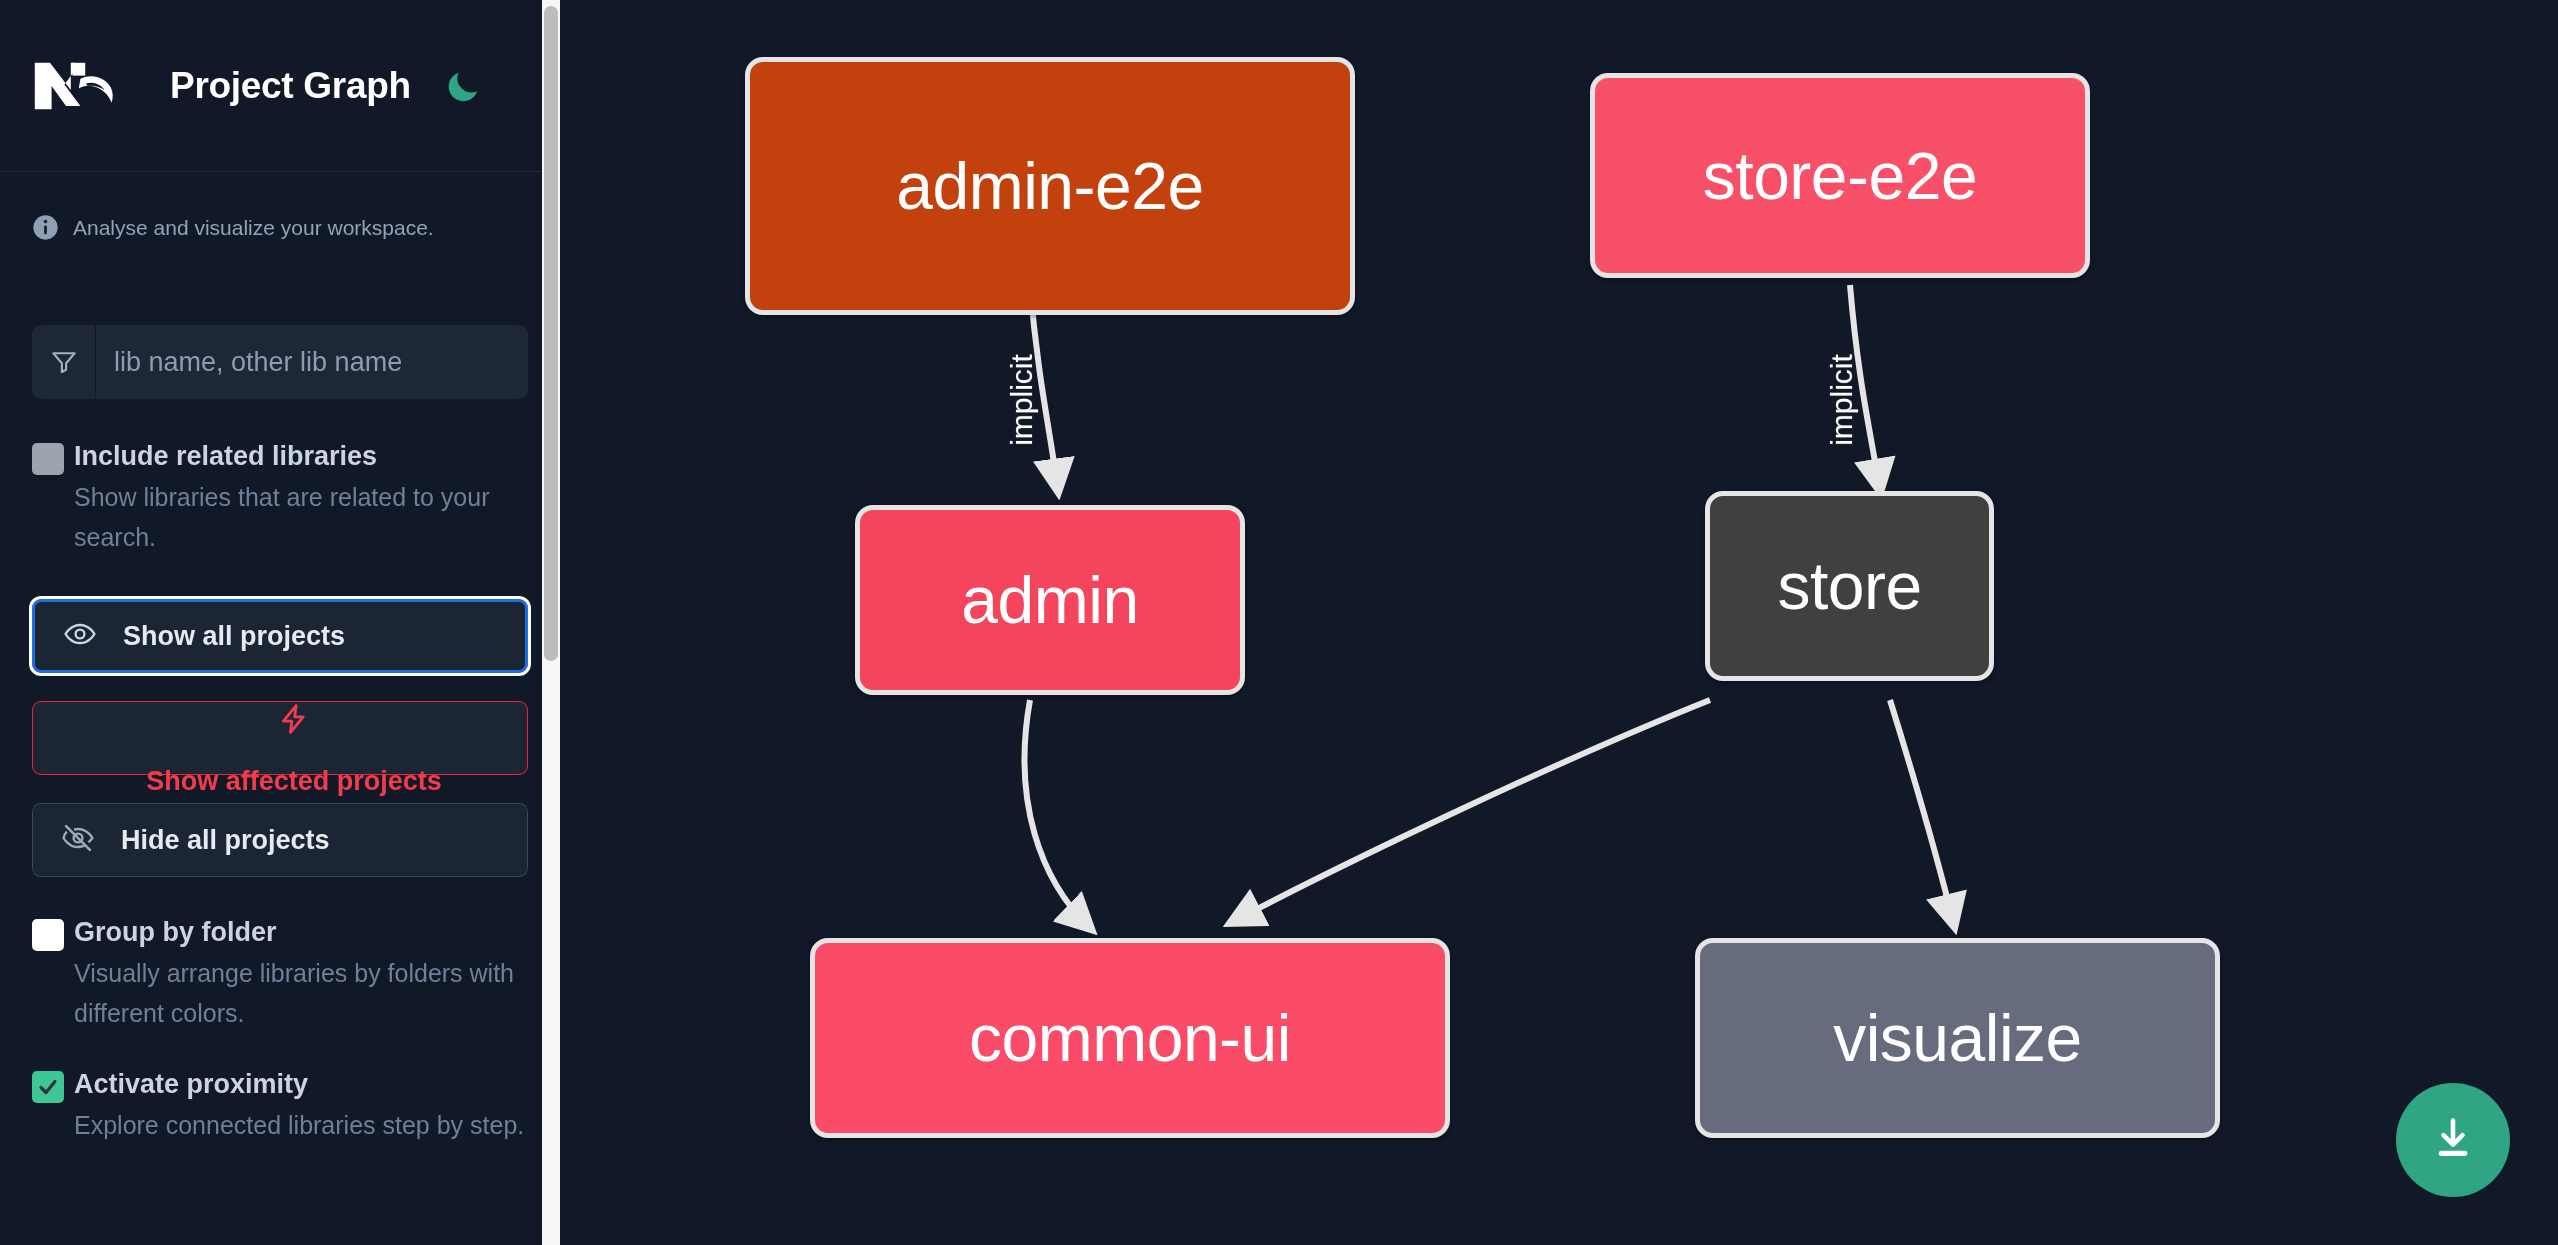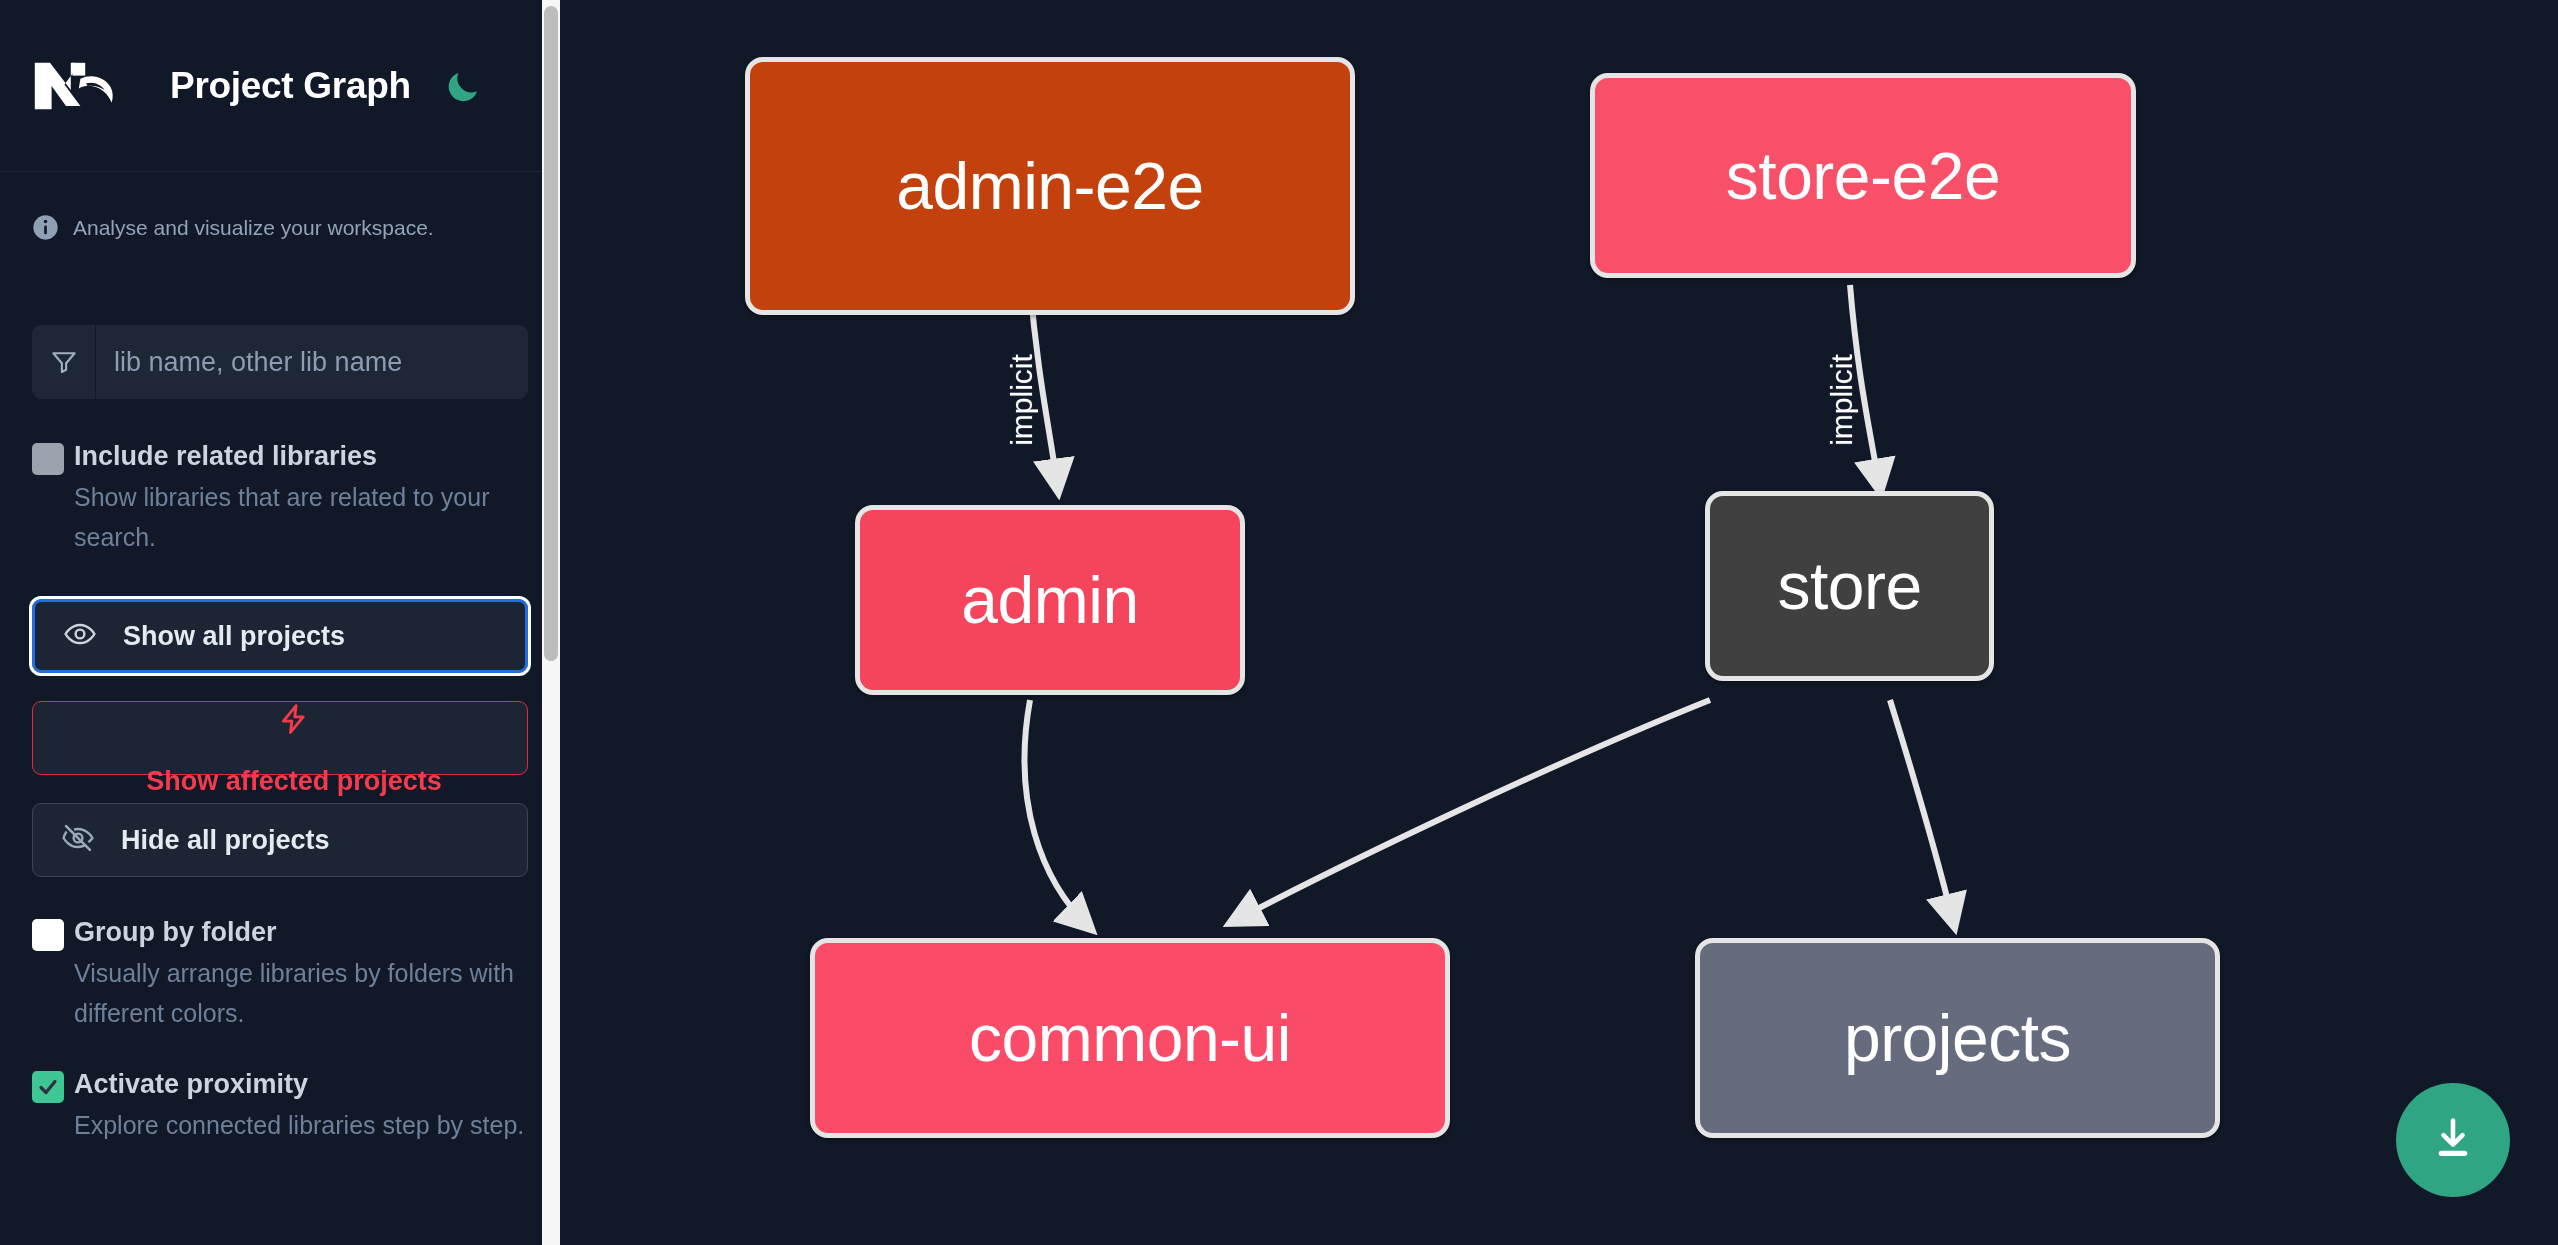--- a/index.html
+++ b/index.html
@@ -295,34 +295,34 @@
       </g>
       <g fill="#ffffff" font-family="Liberation Sans, sans-serif" font-size="30" font-weight="400" stroke="#3a3f4b" stroke-width="0.9" paint-order="stroke">
         <text transform="translate(472,400) rotate(-90)" text-anchor="middle">implicit</text>
         <text transform="translate(1292,400) rotate(-90)" text-anchor="middle">implicit</text>
       </g>
     </svg>
 
     <div class="node" style="left:185px;top:57px;width:610px;height:258px;background:#c2410c">
       <span>admin-e2e</span>
     </div>
-    <div class="node" style="left:1030px;top:73px;width:546px;height:205px;background:#f9506a">
+    <div class="node" style="left:1030px;top:73px;width:500px;height:205px;background:#f9506a">
       <span>store-e2e</span>
     </div>
     <div class="node" style="left:295px;top:505px;width:390px;height:190px;background:#f4455c">
       <span>admin</span>
     </div>
     <div class="node" style="left:1145px;top:491px;width:289px;height:190px;background:#404040">
       <span>store</span>
     </div>
     <div class="node" style="left:250px;top:938px;width:640px;height:200px;background:#fa4b68">
       <span>common-ui</span>
     </div>
     <div class="node" style="left:1135px;top:938px;width:525px;height:200px;background:#666c7d">
-      <span>projects</span>
+      <span>visualize</span>
     </div>
 
     <button class="fab">
       <span>
         <svg width="52" height="52" viewBox="0 0 24 24">
           <path fill="none" stroke="#ffffff" stroke-width="2.1" stroke-linecap="round" stroke-linejoin="round" d="M12 3.5v10.5M7.6 10.2 12 14.6l4.4-4.4"></path>
           <path fill="none" stroke="#ffffff" stroke-width="2.4" stroke-linecap="round" d="M6.6 18.6h10.8"></path>
         </svg>
       </span>
     </button>

